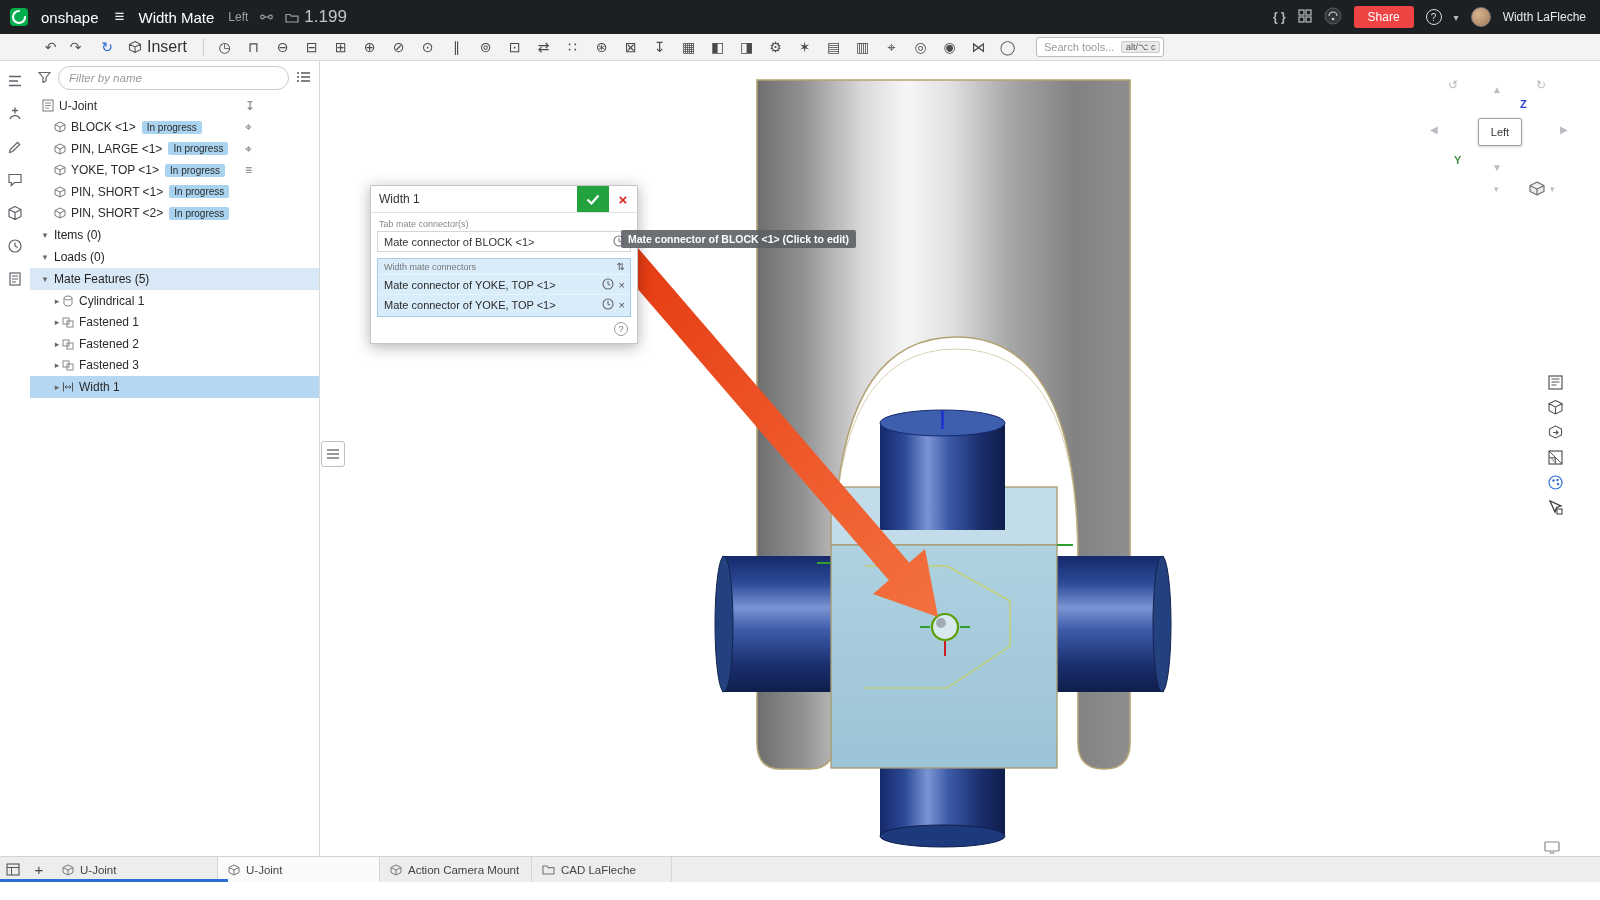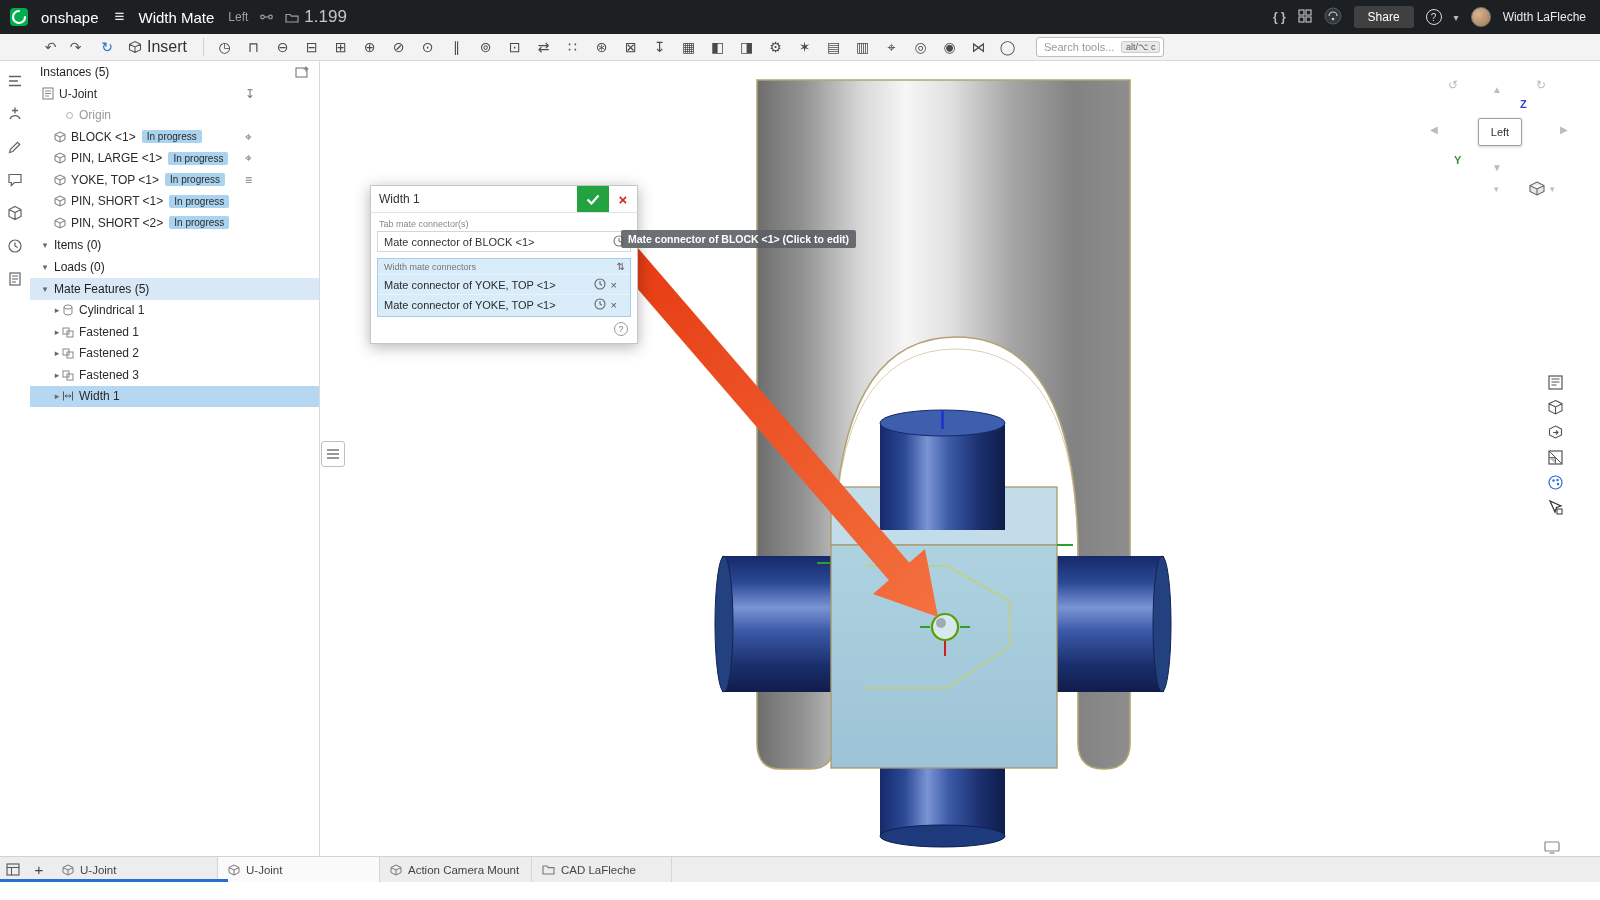--- a/index.html
+++ b/index.html
@@ -10,21 +10,21 @@
   #header{position:absolute;top:0;left:0;width:1600px;height:34px;background:#1d2023;display:flex;align-items:center;color:#fff;z-index:40}
   .logo-mark{width:18px;height:18px;border-radius:4px;background:#00ae4d;margin-left:10px;flex:0 0 auto}
   .logo-text{font-size:15px;font-weight:normal;margin-left:13px}
   .hamburger{font-size:17px;margin-left:16px;color:#e8eaed}
   .doc-title{font-size:15px;font-weight:normal;margin-left:14px}
   .workspace{font-size:12px;color:#9aa0a6;margin-left:14px}
   .hdr-ic{color:#9aa0a6;margin-left:12px;display:flex;align-items:center}
   .version{font-size:17px;color:#c3c6c9;margin-left:5px}
   .hdr-right{margin-left:auto;display:flex;align-items:center;gap:12px;margin-right:14px}
   .braces{color:#b7bbbf;font-size:12px;font-weight:bold}
-  .share-btn{background:#404040;color:#fff;font-size:12px;padding:4px 14px;border-radius:3px;cursor:pointer}
+  .share-btn{background:#ef4444;color:#fff;font-size:12px;padding:4px 14px;border-radius:3px;cursor:pointer}
   .help-circle{width:16px;height:16px;border:1.5px solid #d8dadd;border-radius:50%;font-size:10px;display:flex;align-items:center;justify-content:center;color:#d8dadd}
   .caret{color:#b7bbbf;font-size:10px}
   .avatar{width:20px;height:20px;border-radius:50%;background:radial-gradient(circle at 35% 35%,#d9b491,#9c7a58);border:1px solid #777}
   .user-name{font-size:12px;color:#e8eaed}
 
   
   #toolbar{position:absolute;top:34px;left:0;width:1600px;height:27px;background:#f3f3f3;border-bottom:1px solid #d8d8d8;display:flex;align-items:center;z-index:39;padding-left:38px}
   .tb-ic{color:#555;font-size:14px;width:25px;text-align:center;cursor:pointer}
   .sync-ic{color:#2a6fd6;font-size:14px;width:22px;text-align:center;margin-left:8px}
   .insert-btn{display:flex;align-items:center;gap:5px;font-size:16px;color:#333;margin:0 10px;cursor:pointer}
@@ -74,21 +74,21 @@
   .btn-ok{width:32px;height:26px;background:#23a33f;display:flex;align-items:center;justify-content:center;cursor:pointer}
   .btn-cancel{width:28px;height:26px;display:flex;align-items:center;justify-content:center;color:#d3271d;font-weight:bold;font-size:15px;cursor:pointer}
   .dlg-body{padding:4px 6px 6px}
   .grp-label{font-size:9px;color:#888;margin:2px 0 2px 2px}
   .mc-row{height:21px;border:1px solid #d5d5d5;display:flex;align-items:center;padding:0 5px 0 6px;color:#333;background:#fff;cursor:pointer}
   .mc-row .sp,.bb-row .sp{flex:1}
   .blue-box{margin-top:6px;border:1px solid #a9cde8;background:#d9ecfa;padding-bottom:2px}
   .grp-head{display:flex;height:15px;align-items:center;padding:0 5px 0 6px}
   .grp-head .gl{font-size:9px;color:#777;flex:1}
   .sort-ic{font-size:10px;color:#555;cursor:pointer}
-  .bb-row{height:20px;display:flex;align-items:center;padding:0 13px 0 6px;border-top:1px solid #e8f3fc;color:#2b2b2b;cursor:pointer}
+  .bb-row{height:20px;display:flex;align-items:center;padding:0 5px 0 6px;border-top:1px solid #e8f3fc;color:#2b2b2b;cursor:pointer}
   .row-x{color:#555;font-size:11px;margin-left:5px;cursor:pointer}
   .dlg-foot{display:flex;justify-content:flex-end;padding:5px 3px 1px}
   .q-circle{width:14px;height:14px;border:1px solid #999;border-radius:50%;color:#777;font-size:9px;display:flex;align-items:center;justify-content:center;cursor:pointer}
 
   
   #tooltip{position:absolute;left:621px;top:230px;background:rgba(92,97,102,.9);color:#fff;font-size:10.5px;font-weight:bold;padding:3px 7px;border-radius:2px;z-index:55;white-space:nowrap}
 
   
   #view-ind{position:absolute;left:1428px;top:66px;width:150px;height:140px;z-index:10}
   .vi{position:absolute;color:#b9bcc0;font-size:12px;cursor:pointer}
@@ -230,44 +230,42 @@
           <circle cx="8" cy="8" r="6" fill="none" stroke="#5f6368" stroke-width="1.2"></circle>
           <path d="M8 4.5V8l2.6 1.6" fill="none" stroke="#5f6368" stroke-width="1.2"></path>
         </svg></span>
     <span class="strip-ic"><svg width="16" height="16">
           <rect x="3" y="2" width="10" height="12" fill="none" stroke="#5f6368" stroke-width="1.2"></rect>
           <path d="M5 5h6M5 8h6M5 11h4" stroke="#5f6368" stroke-width="1.1"></path>
         </svg></span>
   </div>
 
   <div id="left-panel">
-
-    <div class="sec-hdr">
-      <span>Instances (5)</span>
-      <span class="panel-top-ic"><svg width="15" height="13">
-            <rect x="1" y="3" width="11" height="9" fill="none" stroke="#777" stroke-width="1.1"></rect>
-            <path d="M11 1.5v5M8.5 4h5" stroke="#777" stroke-width="1.1"></path>
+    <div class="filter-row">
+      <span><svg width="13" height="12">
+            <path d="M1 1.5h11L8 6.5v3.5l-3 1.5V6.5z" fill="none" stroke="#666" stroke-width="1.2"></path>
           </svg></span>
-    </div>
+      <input class="filter-input" placeholder="Filter by name" style="">
+      <span><svg width="15" height="12">
+            <path d="M1 2h2M1 6h2M1 10h2M5 2h9M5 6h9M5 10h9" stroke="#555" stroke-width="1.3"></path>
+          </svg></span>
+    </div>
+
 
     <div class="trow" style="padding-left:12px">
       <span class="p-ic">
           <svg width="12" height="13">
             <rect x="1" y="1" width="10" height="11" fill="none" stroke="#888" stroke-width="1.1"></rect>
             <path d="M3 4h6M3 6.5h6M3 9h4" stroke="#888" stroke-width="1"></path>
           </svg>
         </span>
       <span class="nm">U-Joint</span>
       <span class="r-ic">↧</span>
     </div>
 
-    <div class="trow" style="padding-left:36px">
-      <span class="origin-dot"></span>
-      <span class="nm dim">Origin</span>
-    </div>
 
     <div class="trow" style="padding-left:24px">
       <span class="p-ic">
           <svg width="12" height="12">
             <path d="M6 1l5 2.5v5L6 11 1 8.5v-5z M1 3.5L6 6l5-2.5 M6 6v5" fill="none" stroke="#777" stroke-width="1"></path>
           </svg>
         </span>
       <span class="nm">BLOCK &lt;1&gt;</span>
       <span class="badge">In progress</span>
       <span class="r-ic">⌖</span>

